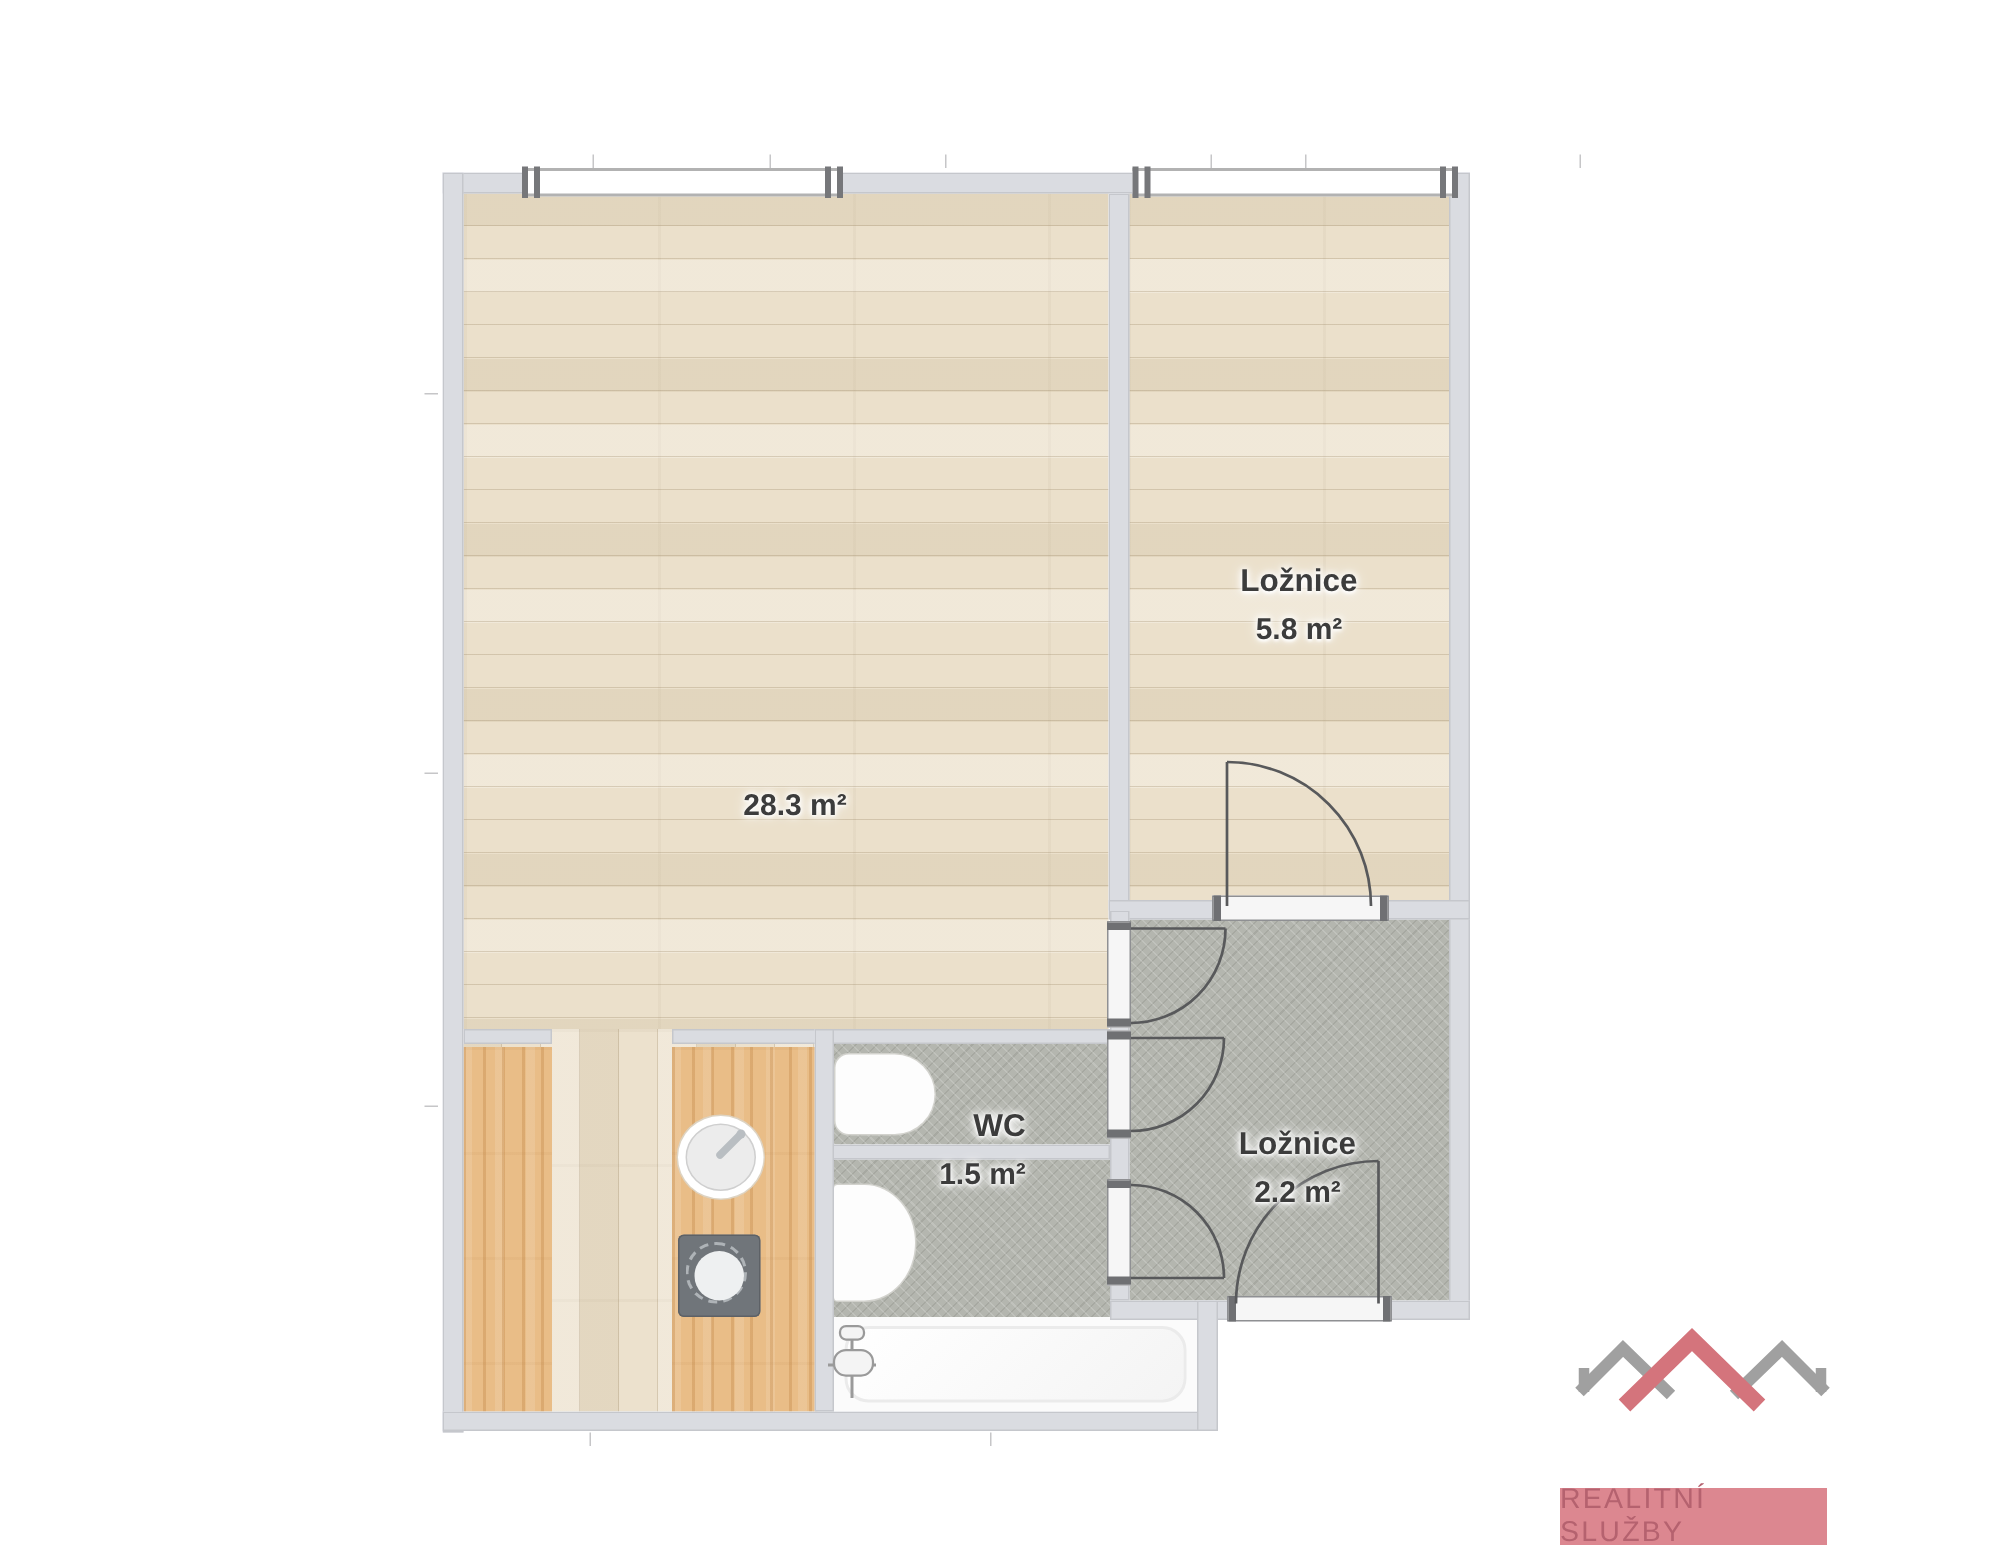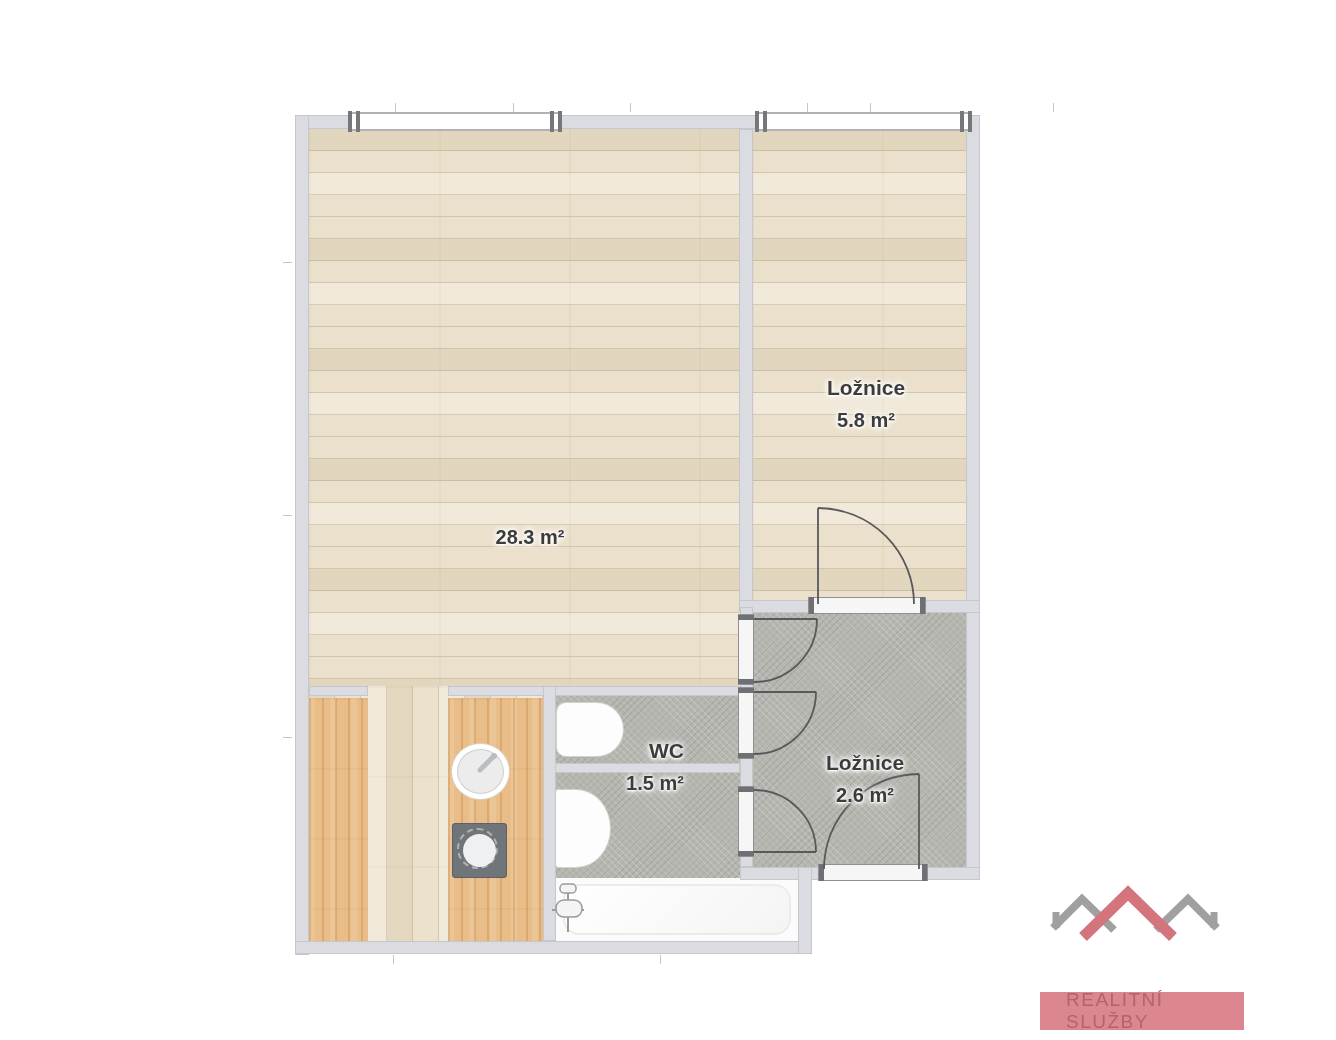--- a/index.html
+++ b/index.html
@@ -64,21 +64,21 @@
   .room-label .rarea{font-size:20px;font-weight:600;line-height:33px;}
 
   
   .overlay{position:absolute;left:0;top:0;z-index:5;pointer-events:none;}
 
   
   .brand-band{position:absolute;left:930px;top:938px;width:406px;height:50px;background:#ececec;z-index:7;
     display:flex;align-items:center;justify-content:center;}
   .brand-name{font-size:38px;color:#6f6f6f;letter-spacing:0.5px;}
   .brand-badge{position:absolute;left:1040px;top:992px;width:178px;height:38px;background:#dc8790;z-index:7;
-    display:flex;align-items:center;justify-content:center;padding-left:26px;}
+    display:flex;align-items:center;justify-content:center;}
   .brand-tagline{font-size:19px;font-weight:500;color:#b5626f;letter-spacing:1.5px;}
   .brand-roofs{position:absolute;left:1020px;top:885px;z-index:7;}
 </style>
 </head>
 <body>
 
 <div class="canvas">
 
   <div class="floor wood-h" style="left:309px;top:129px;width:430px;height:557px;"></div>
   <div class="floor wood-h" style="left:752px;top:129px;width:214px;height:471px;"></div>
@@ -194,21 +194,21 @@
   <div class="room-label" style="left:866px;top:352px;">
     <div class="rname">Ložnice</div>
     <div class="rarea">5.8 m²</div>
   </div>
   <div class="room-label" style="left:655px;top:715px;text-align:right;">
     <div class="rname">WC</div>
     <div class="rarea">1.5 m²</div>
   </div>
   <div class="room-label" style="left:865px;top:727px;">
     <div class="rname">Ložnice</div>
-    <div class="rarea">2.6 m²</div>
+    <div class="rarea">2.2 m²</div>
   </div>
 
   <svg class="brand-roofs" width="230" height="60" viewBox="0 0 230 60">
     <g stroke="#a0a0a0" stroke-width="8" fill="none">
       <path d="M 33 43 L 62 14 L 94 45"></path>
       <path d="M 136 45 L 168 14 L 197 43"></path>
     </g>
     <g stroke="#a0a0a0" stroke-width="7" fill="none">
       <path d="M 36 27 L 36 43"></path>
       <path d="M 194 27 L 194 43"></path>

